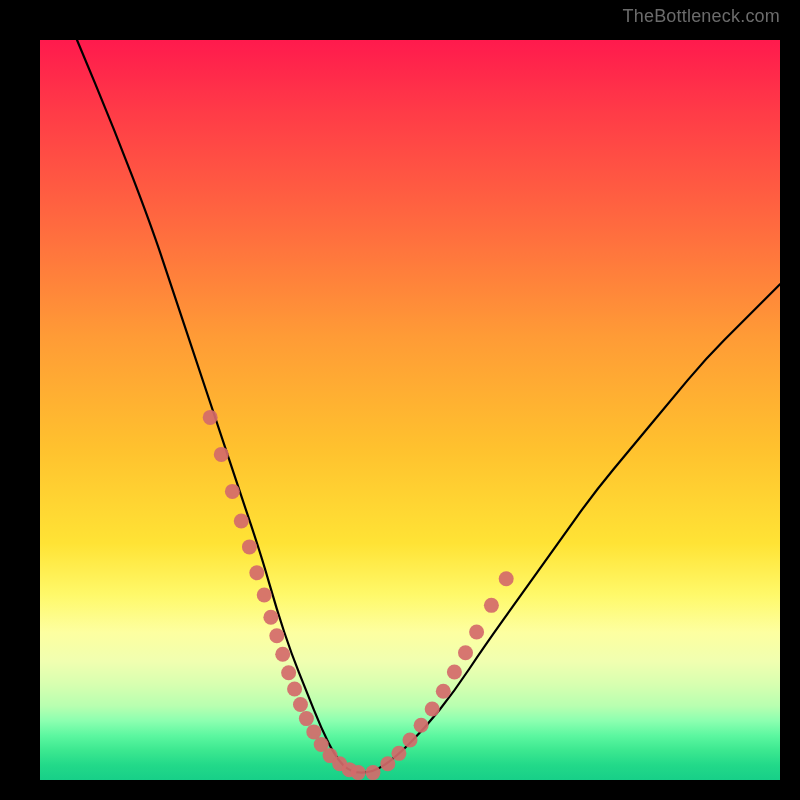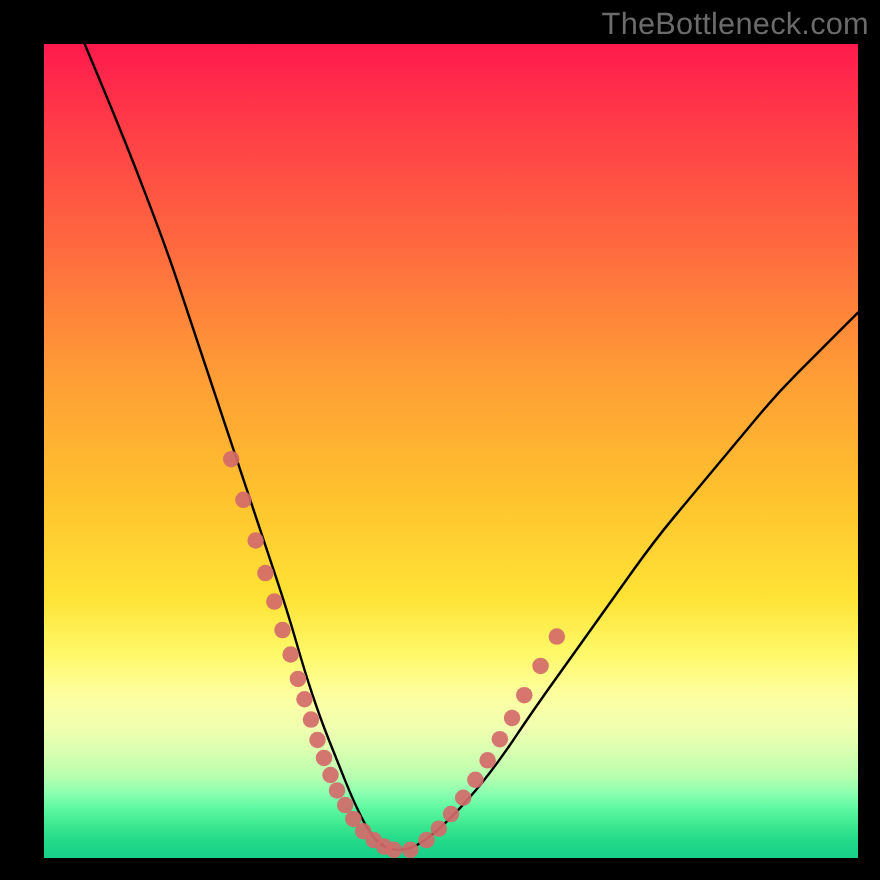--- a/index.html
+++ b/index.html
@@ -40,23 +40,23 @@
       #8cffb0 92%,
       #5cf7a0 94%,
       #3ce890 96%,
       #22d989 98%,
       #17cf88 100%
     );
   }
   .watermark {
     position: absolute;
     top: 6px;
-    right: 10px;
+    right: 20px;
     color: #6b6b6b;
-    font-size: 28px;
+    font-size: 18px;
     letter-spacing: 0.2px;
     font-weight: 500;
   }
   svg.curve {
     position: absolute;
     left: 0;
     top: 0;
     width: 740px;
     height: 740px;
     overflow: visible;

